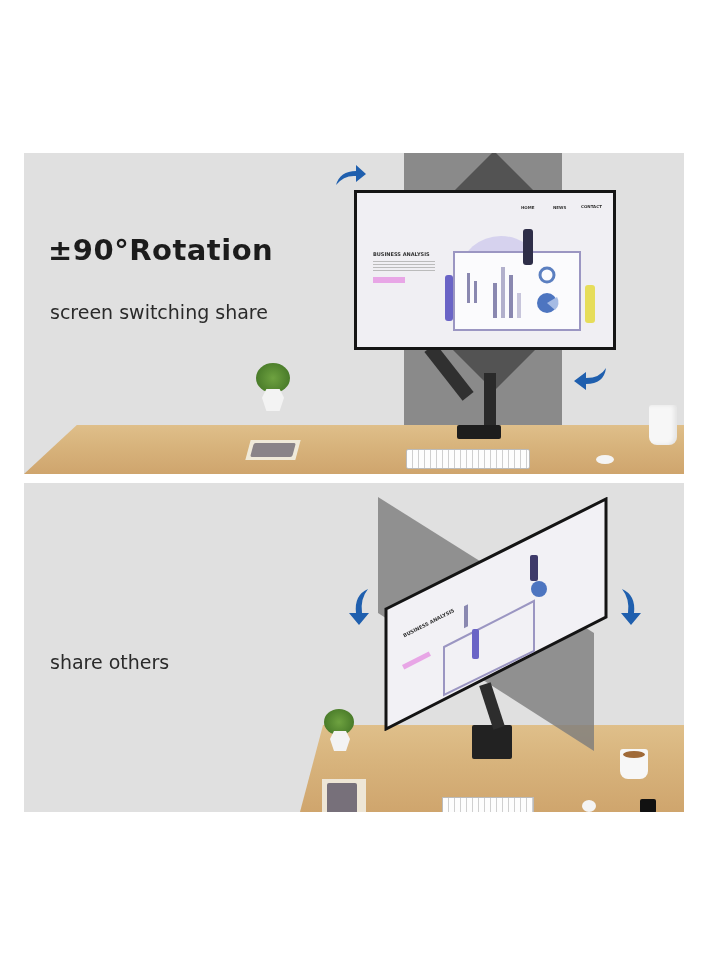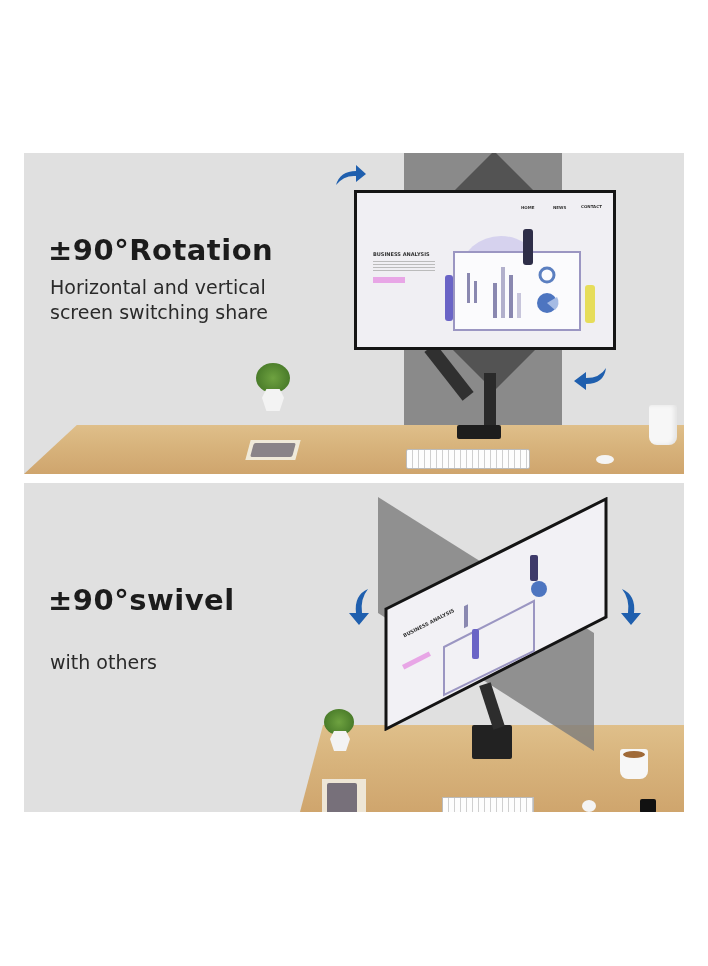--- a/index.html
+++ b/index.html
@@ -13,21 +13,20 @@
   .abs{position:absolute;}
   .screen{background:#f0eff3;border:3px solid #151515;box-sizing:border-box;}
   .navtxt{position:absolute;font-size:4px;color:#333;font-weight:bold;}
   .arrow{position:absolute;color:#1f5fae;}
 </style>
 </head>
 <body>
 
 <div id="p1" class="panel">
   <div class="title" style="left:24px;top:80px;text-align:right;">±90°Rotation</div>
-  <div class="desc" style="left:26px;top:122px;">Horizontal and vertical</div>
   <div class="desc" style="left:26px;top:147px;">screen switching share</div>
 
   <div class="abs" style="left:380px;top:0;width:158px;height:298px;background:#8a8a8a;"></div>
   <div class="abs" style="left:320px;top:-40px;width:300px;height:300px;">
     <svg width="300" height="300" viewBox="0 0 300 300">
         <polygon points="150,38 270,158 150,278 30,158" fill="#4e4e4e" opacity="0.92"></polygon>
       </svg>
   </div>
 
   <div class="desk" style="left:0;top:272px;width:660px;height:49px;clip-path:polygon(8% 0,100% 0,100% 100%,0 100%);"></div>
@@ -77,22 +76,21 @@
   <div class="abs" style="left:238px;top:236px;width:22px;height:22px;background:#f3f3f3;clip-path:polygon(20% 0,80% 0,100% 40%,80% 100%,20% 100%,0 40%);"></div>
   <div class="abs" style="left:224px;top:287px;width:50px;height:20px;background:#f0ead9;transform:skewX(-15deg);">
     <div style="position:absolute;left:4px;top:3px;width:42px;height:14px;background:#8a8488;border-radius:2px;"></div>
   </div>
   <div class="abs" style="left:382px;top:296px;width:122px;height:18px;background:repeating-linear-gradient(90deg,#fdfdfd 0 5px,#cfcfcf 5px 6px);border:1px solid #bbb;border-radius:2px;"></div>
   <div class="abs" style="left:572px;top:302px;width:18px;height:9px;background:#f4f4f4;border-radius:50%;"></div>
   <div class="abs" style="left:625px;top:252px;width:28px;height:40px;background:#f7f7f7;border-radius:3px 3px 8px 8px;box-shadow:inset -3px 0 4px rgba(0,0,0,0.08);"></div>
 </div>
 
 <div id="p2" class="panel">
-  <div class="title" style="left:24px;top:100px;">±90°swivel</div>
-  <div class="desc" style="left:26px;top:167px;">with others</div>
+  <div class="desc" style="left:26px;top:167px;">share others</div>
 
   <div class="desk" style="left:276px;top:242px;width:384px;height:87px;clip-path:polygon(6% 0,100% 0,100% 100%,0 100%);"></div>
 
   <div class="abs" style="left:350px;top:10px;width:230px;height:260px;">
     <svg width="230" height="260" viewBox="0 0 230 260">
         <polygon points="4,4 220,140 220,258 4,120" fill="#7c7c7c" opacity="0.8"></polygon>
       </svg>
   </div>
 
   <div class="abs" style="left:448px;top:242px;width:40px;height:34px;background:#222;border-radius:2px;"></div>

